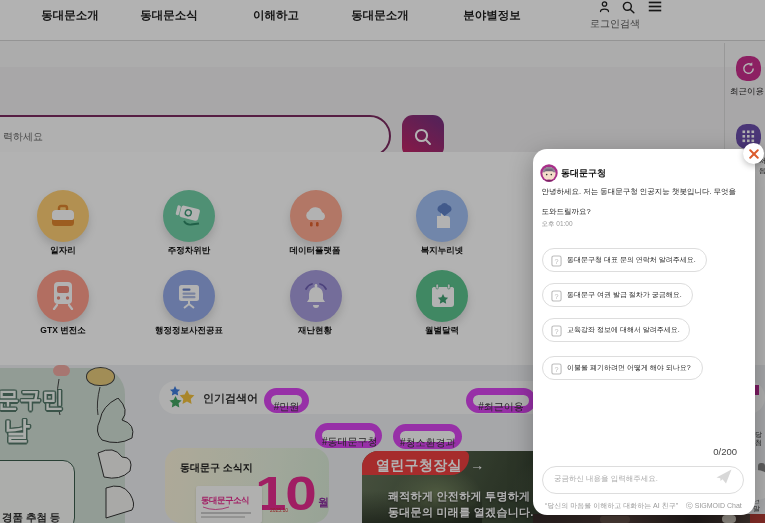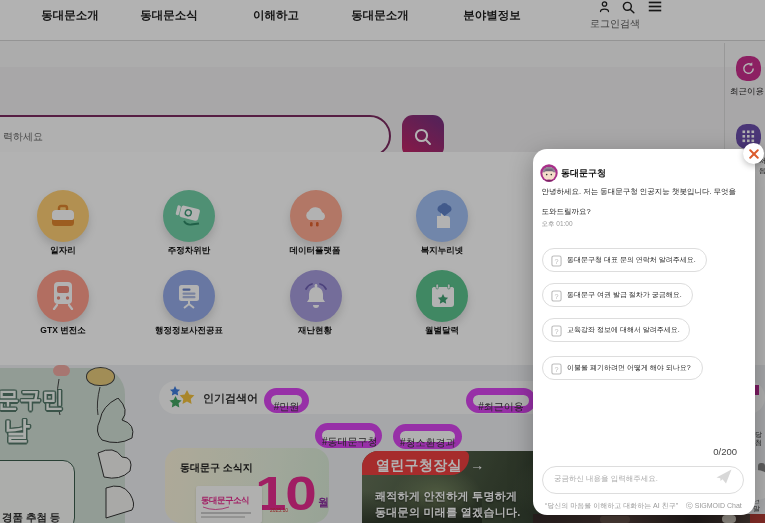--- a/index.html
+++ b/index.html
@@ -170,21 +170,21 @@
   </svg>
 
   <div class="abs" style="left:362px;top:451px;width:341px;height:72px;border-radius:16px 0 0 0;background:linear-gradient(115deg,#66755a 0%,#414e3a 40%,#28342a 75%,#20291f 100%);overflow:hidden;">
     <div style="position:absolute;left:30px;top:15px;width:90px;height:60px;background:radial-gradient(closest-side,#74845e,transparent);"></div>
     <div style="position:absolute;left:150px;top:0px;width:130px;height:75px;background:radial-gradient(closest-side,#55644c,transparent);"></div>
     <div style="position:absolute;left:255px;top:20px;width:90px;height:60px;background:radial-gradient(closest-side,#161f18,transparent);"></div>
     <div style="position:absolute;left:0px;top:40px;width:120px;height:35px;background:linear-gradient(transparent,rgba(10,14,10,0.55));"></div>
   </div>
   <div class="abs" style="left:362px;top:451px;width:107px;height:24px;background:#ee3f3f;border-radius:16px 5px 18px 0;"></div>
   <div class="abs" style="left:376px;top:457px;font-size:14px;font-weight:bold;color:#fff;letter-spacing:0.3px;">열린구청장실 &nbsp;→</div>
-  <div class="abs" style="left:375px;top:488px;font-size:11px;font-weight:bold;color:#fff;line-height:16px;text-shadow:0 1px 2px rgba(0,0,0,0.55);white-space:nowrap;letter-spacing:0.3px;">쾌적하게 안전하게 투명하게<br>동대문의 미래를 열겠습니다.</div>
+  <div class="abs" style="left:388px;top:488px;font-size:11px;font-weight:bold;color:#fff;line-height:16px;text-shadow:0 1px 2px rgba(0,0,0,0.55);white-space:nowrap;letter-spacing:0.3px;">쾌적하게 안전하게 투명하게<br>동대문의 미래를 열겠습니다.</div>
 
   <div class="abs" style="left:724px;top:43px;width:1px;height:480px;background:#dadada;"></div>
   <div class="abs" style="left:736px;top:56px;width:25px;height:25px;border-radius:42%;background:#c92e8d;"></div>
   <svg class="abs" style="left:741px;top:61px;" width="15" height="15" viewBox="0 0 15 15">
     <path d="M12.2 7.5 a4.7 4.7 0 1 1 -1.5 -3.4" fill="none" stroke="#fff" stroke-width="1.5"></path>
     <path d="M11.2 1.2 l0.2 3.2 l-3.2 0 z" fill="#fff"></path>
   </svg>
   <div class="abs" style="left:730px;top:86px;font-size:8.5px;color:#222;white-space:nowrap;">최근이용</div>
   <div class="abs" style="left:736px;top:124px;width:25px;height:25px;border-radius:42%;background:#6b4eab;"></div>
   <svg class="abs" style="left:741px;top:129px;" width="15" height="15" viewBox="0 0 15 15">

